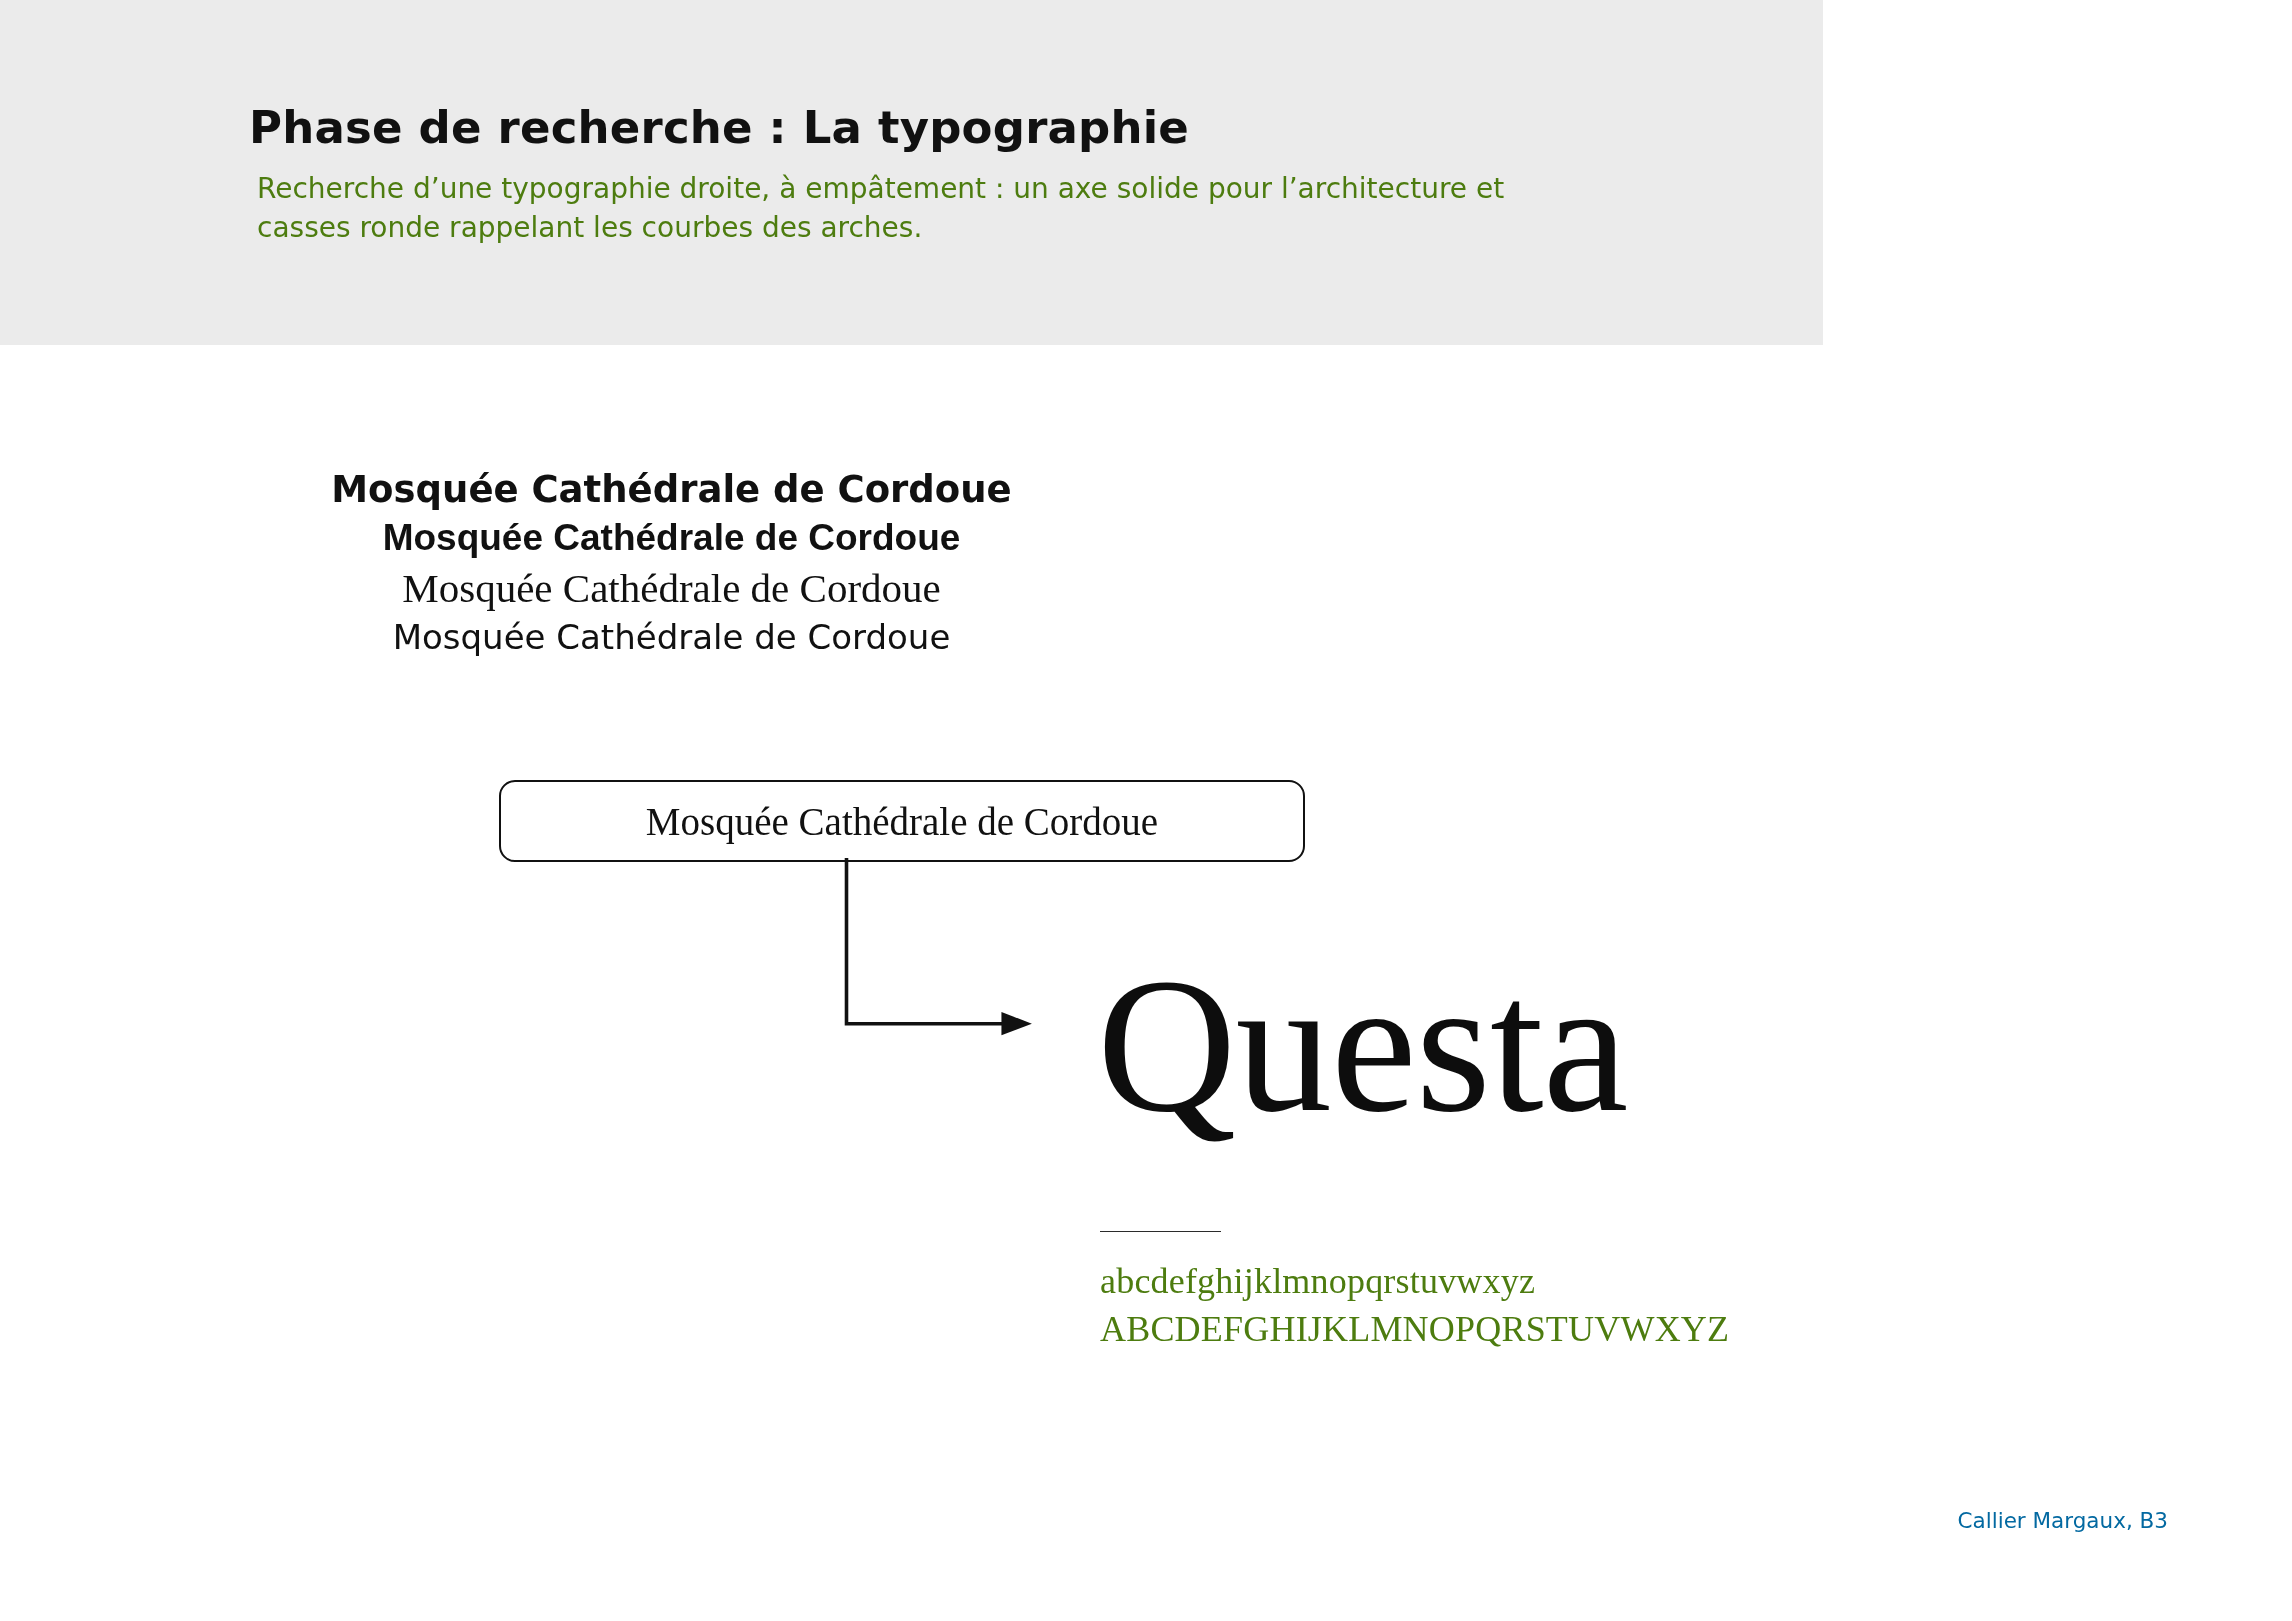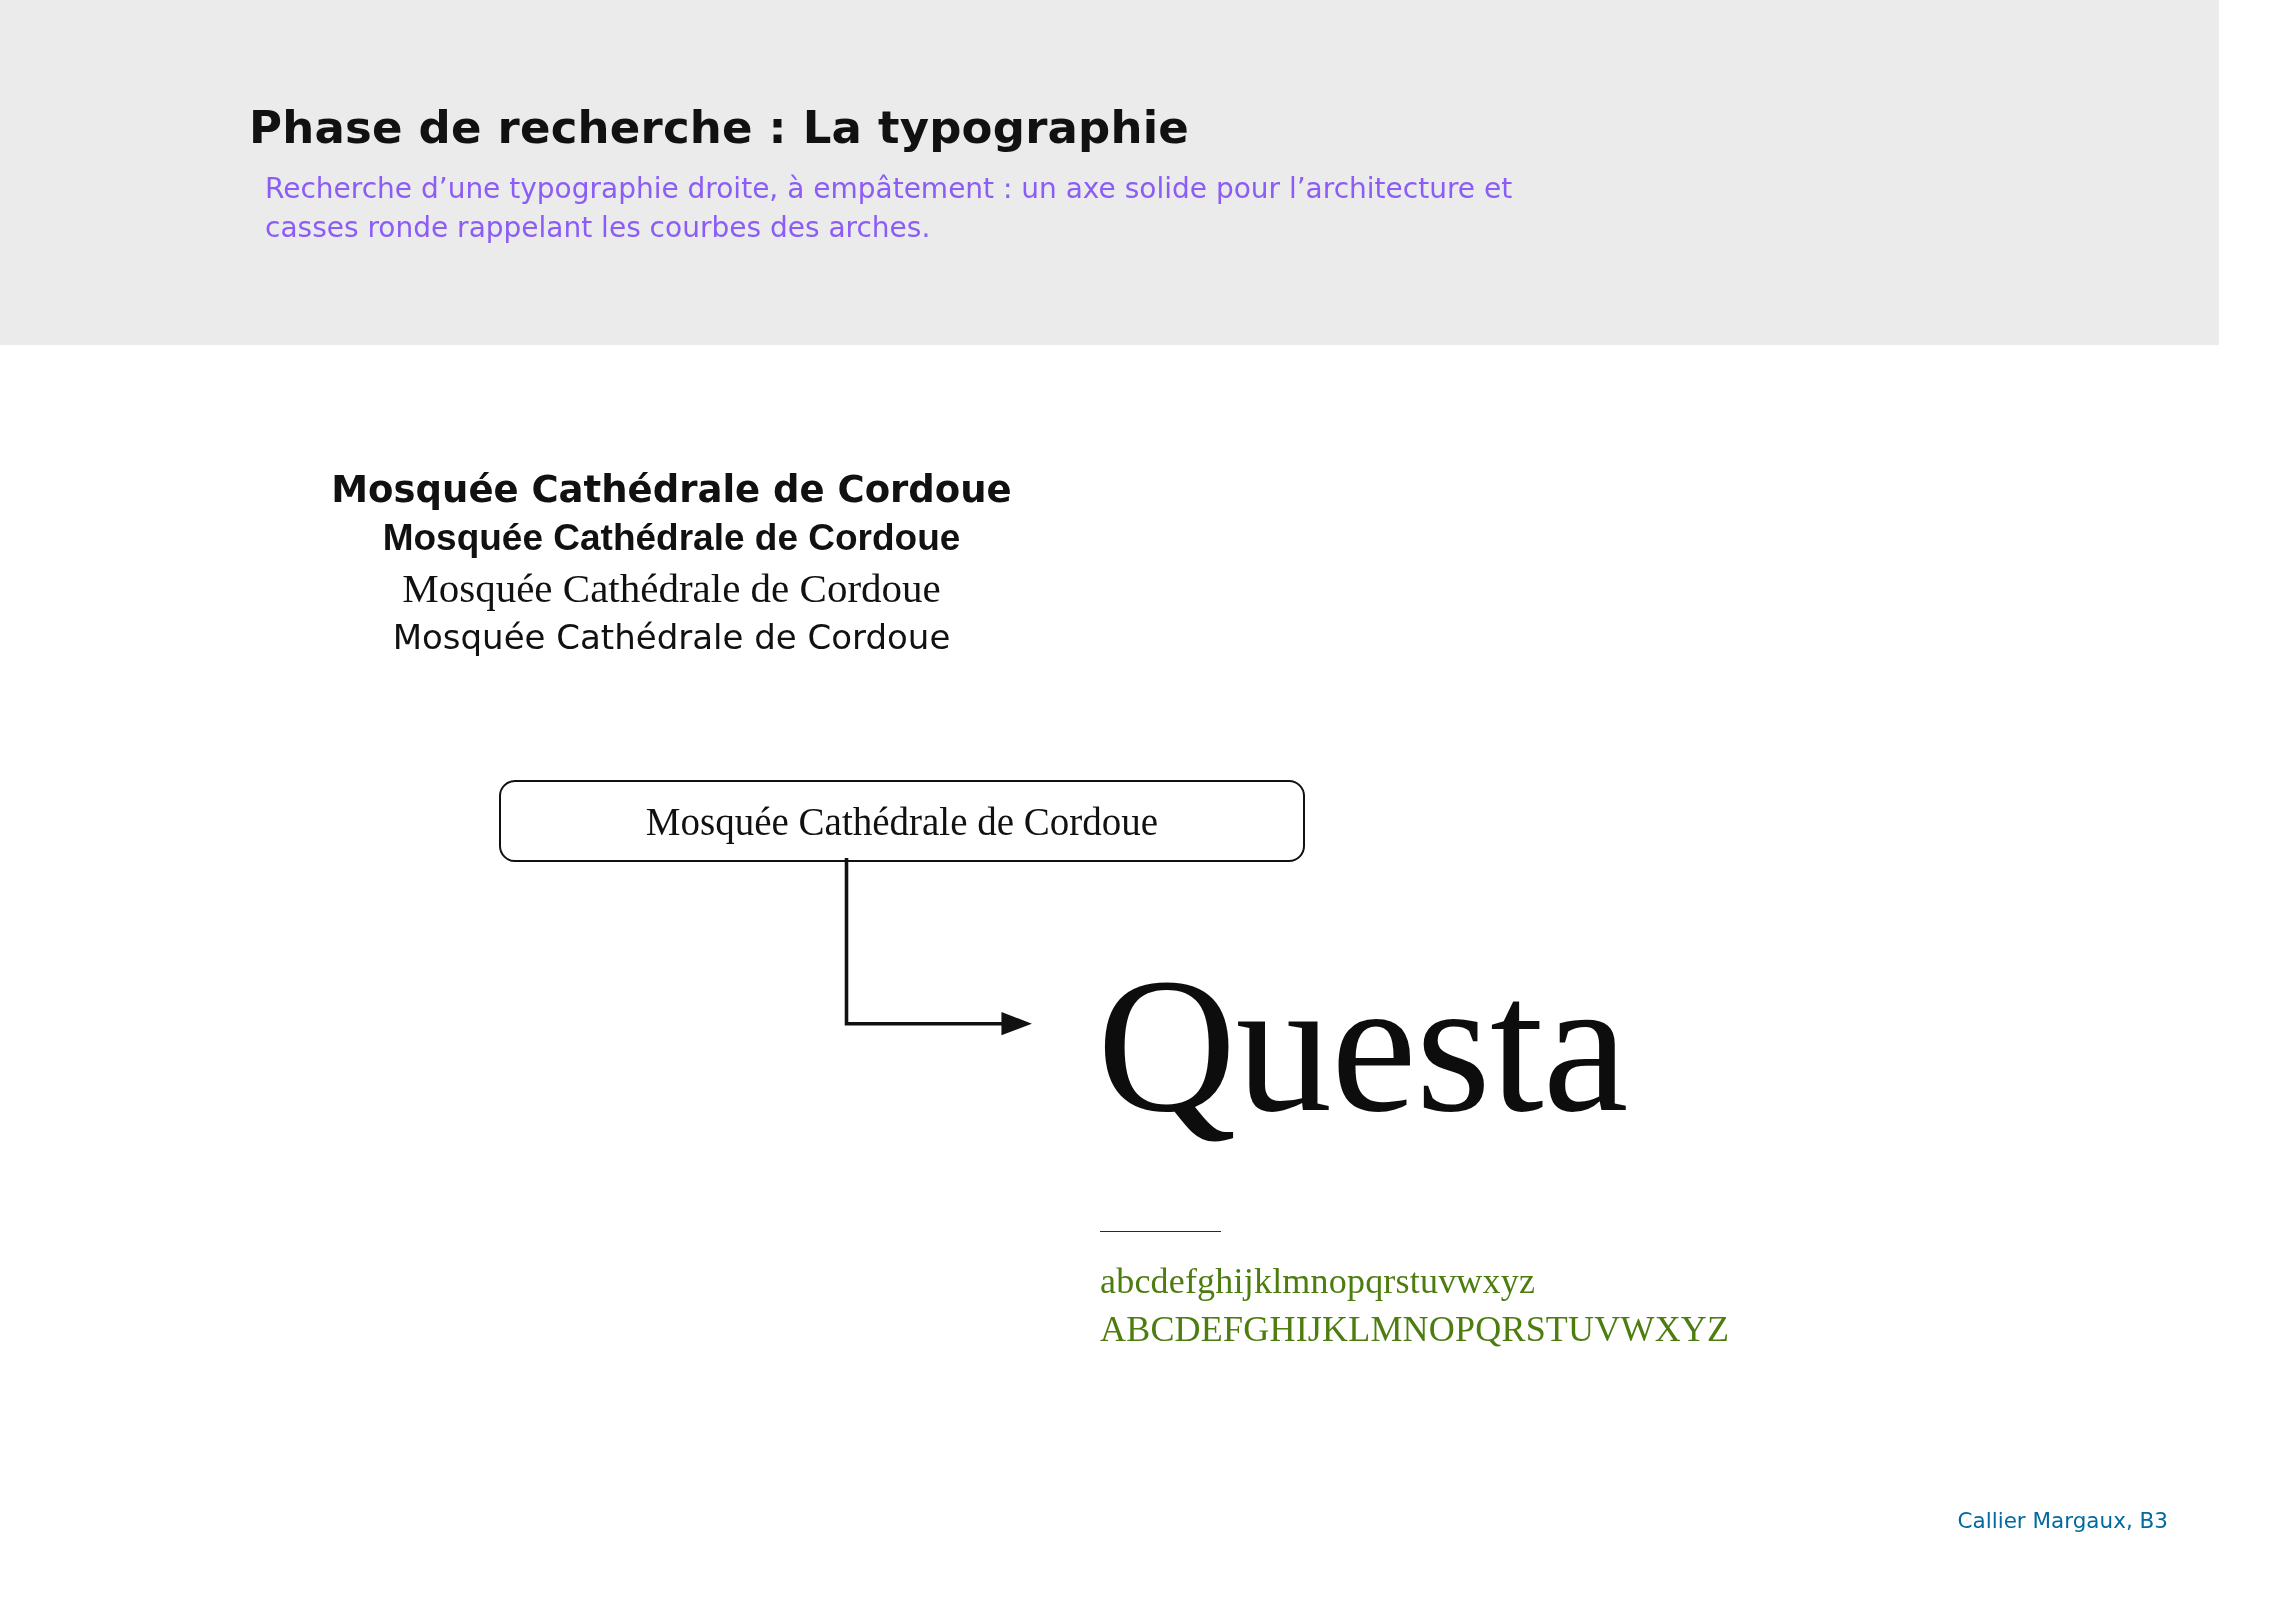--- a/index.html
+++ b/index.html
@@ -14,21 +14,21 @@
     font-family: "Liberation Sans", sans-serif;
     color: #1a1a1a;
     overflow: hidden;
   }
 
   
   .header-band {
     position: absolute;
     left: 0;
     top: 0;
-    width: 2219px;
+    width: 1823px;
     height: 345px;
     background: #ebebeb;
   }
   .header-inner {
     position: absolute;
     left: 249px;
     top: 103px;
     width: 1522px;
   }
   .header-title {
@@ -37,23 +37,23 @@
     font-weight: 700;
     letter-spacing: 0.2px;
     color: #111111;
     margin: 0 0 16px 0;
     line-height: 1.1;
   }
   .header-sub {
     font-family: "DejaVu Sans", sans-serif;
     font-size: 28px;
     font-weight: 400;
-    color: #8b5cf6;
+    color: #4d7c0f;
     line-height: 1.42;
-    margin: 16px;
+    margin: 8px;
     max-width: 1281px;
   }
 
   
   .specimen-stack {
     position: absolute;
     left: 0;
     top: 466px;
     width: 1343px;
     text-align: center;

